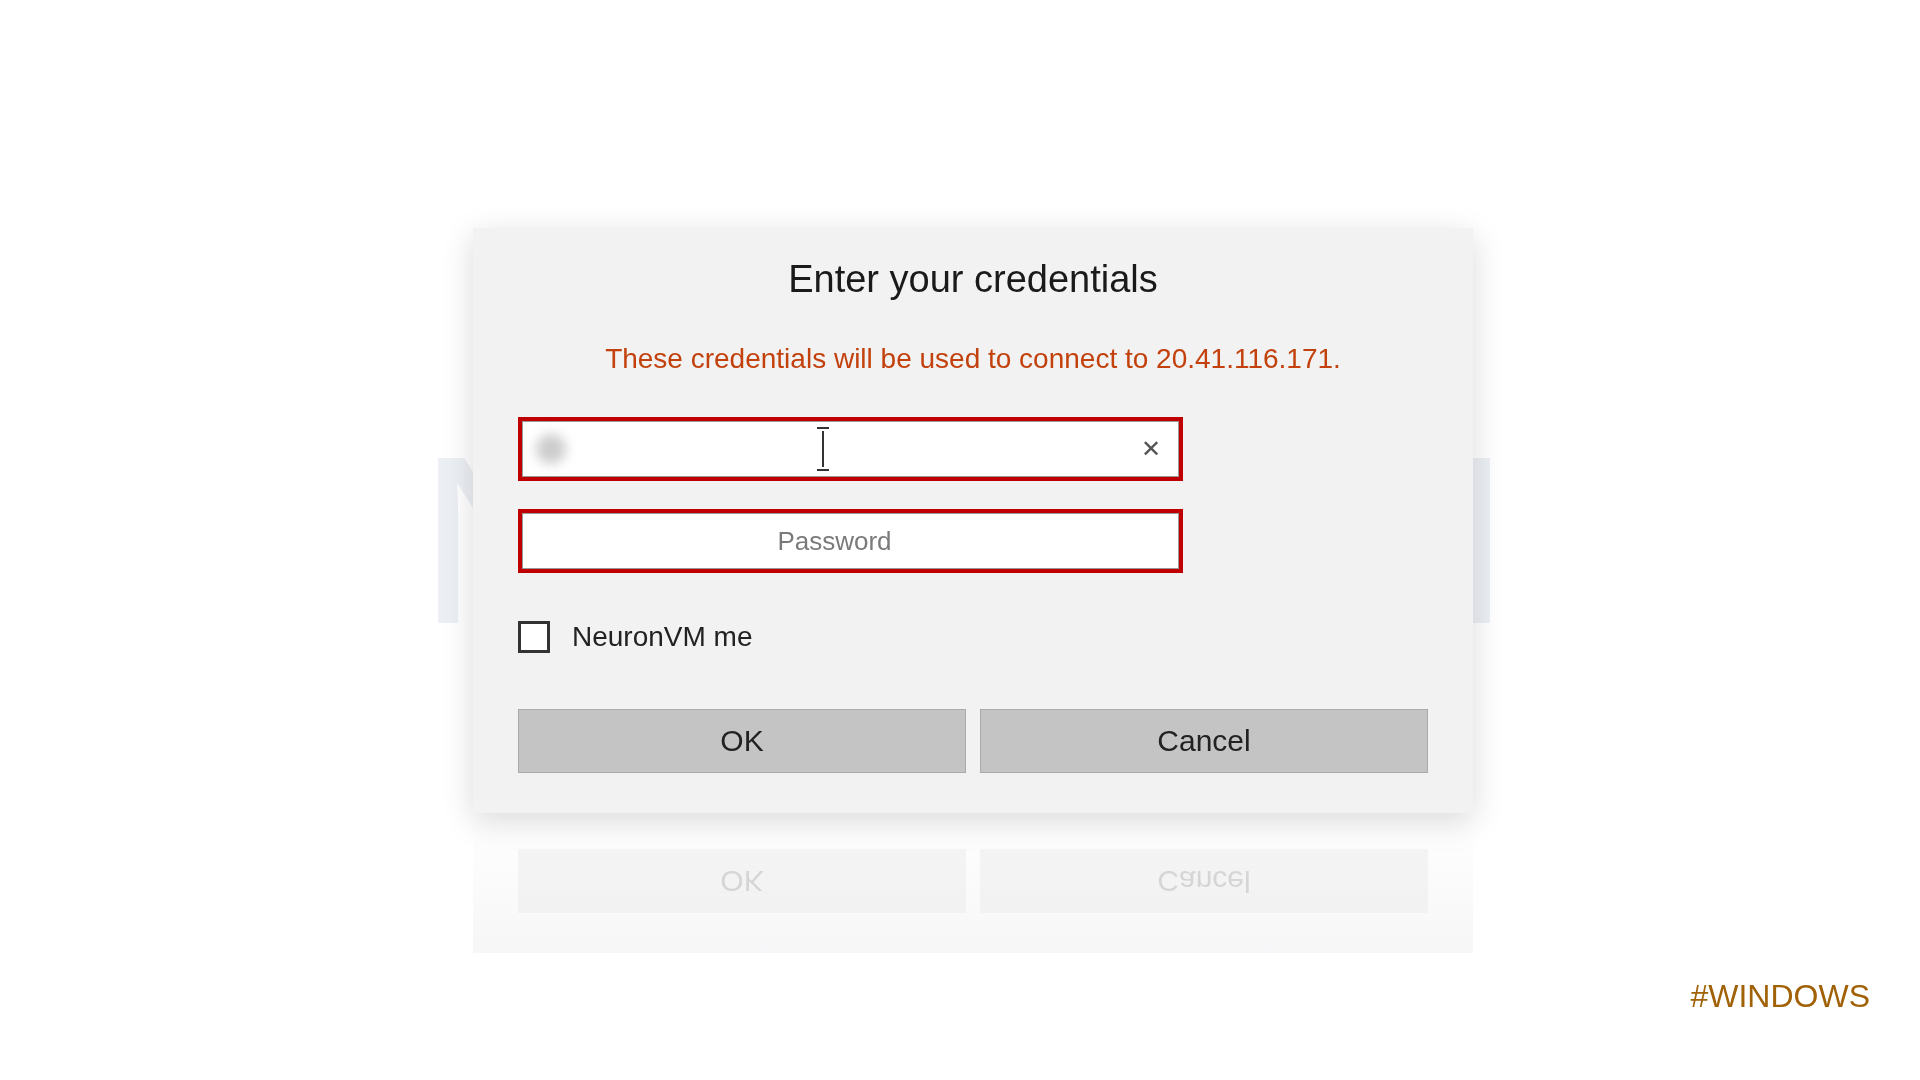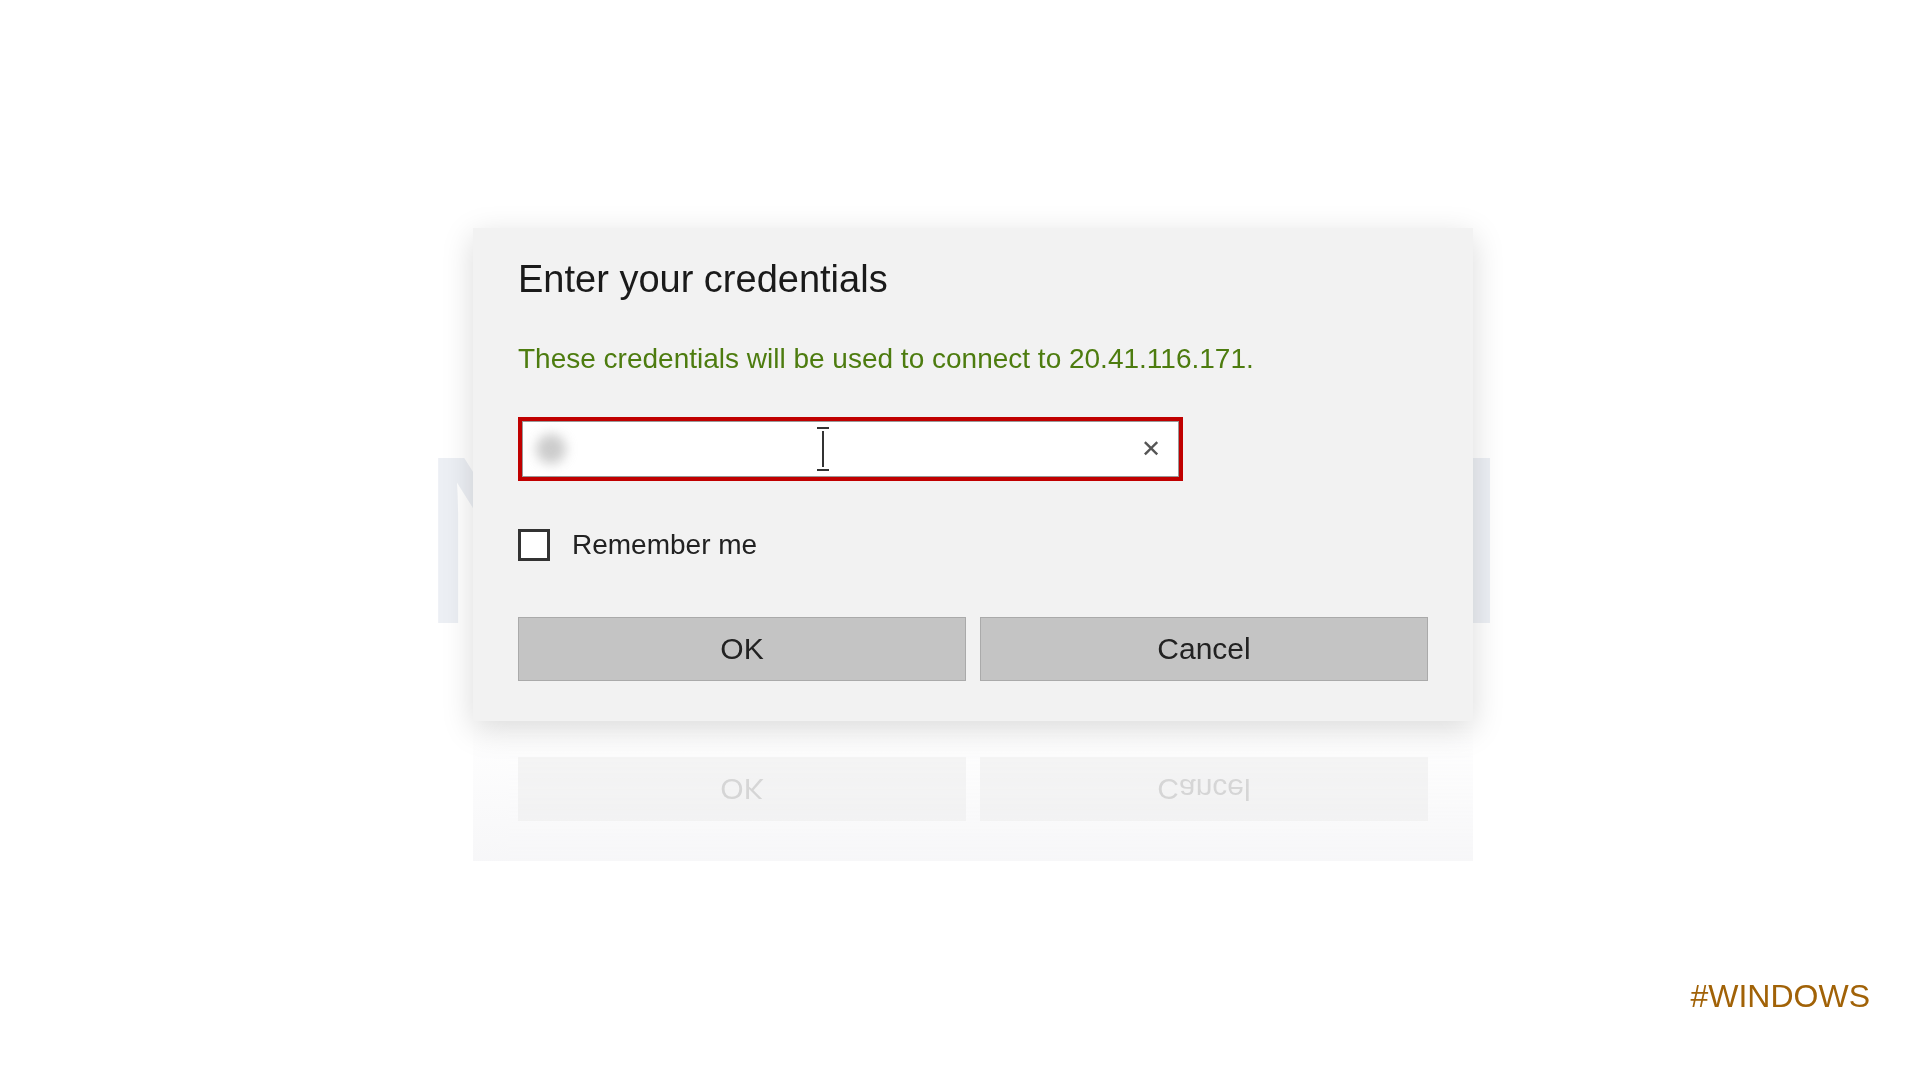--- a/index.html
+++ b/index.html
@@ -1,18 +1,19 @@
 <!DOCTYPE html>
 <html><head>
   <meta charset="utf-8">
   <style>
     * {
       margin: 0;
       padding: 0;
       box-sizing: border-box;
+      text-align: center;
     }
     body {
       width: 1920px;
       height: 1080px;
       background: #ffffff;
       font-family: 'Segoe UI', Tahoma, sans-serif;
       position: relative;
       overflow: hidden;
     }
     .watermark {
@@ -42,21 +43,21 @@
       box-shadow: 0 8px 30px rgba(0,0,0,0.15);
     }
     .dialog-title {
       font-size: 38px;
       font-weight: 400;
       color: #1a1a1a;
       margin-bottom: 42px;
     }
     .dialog-description {
       font-size: 28px;
-      color: #4d7c0f;
+      color: #c2410c;
       margin-bottom: 42px;
     }
     .input-wrapper {
       position: relative;
       width: 665px;
       margin-bottom: 28px;
     }
     .input-highlight {
       border: 4px solid #c00000;
       padding: 0;
@@ -206,24 +207,27 @@
     <h1 class="dialog-title">Enter your credentials</h1>
     <p class="dialog-description">These credentials will be used to connect to 20.41.116.171.</p>
 
     <div class="input-wrapper input-highlight username-input">
       <div class="username-blur"></div>
       <input type="text" class="text-input" value="" style="">
       <div class="text-cursor"></div>
       <span class="clear-icon">✕</span>
     </div>
 
+    <div class="input-wrapper input-highlight">
+      <input type="password" class="text-input" placeholder="Password" style="">
+    </div>
 
     <div class="checkbox-row">
       <div class="checkbox-box"></div>
-      <span class="checkbox-label">Remember me</span>
+      <span class="checkbox-label">NeuronVM me</span>
     </div>
 
     <div class="button-row">
       <button class="dialog-button">OK</button>
       <button class="dialog-button">Cancel</button>
     </div>
   </div>
 
   <div class="reflection">
     <div class="reflection-inner">

